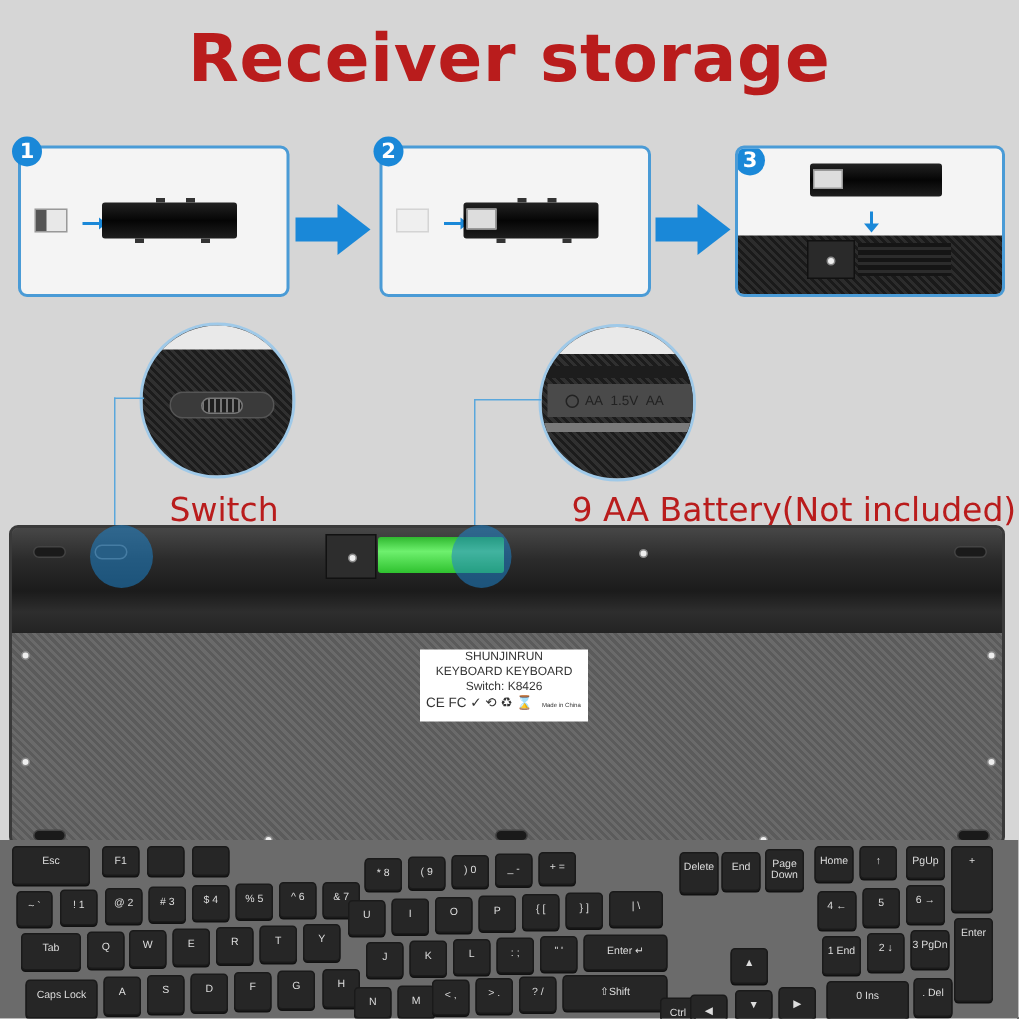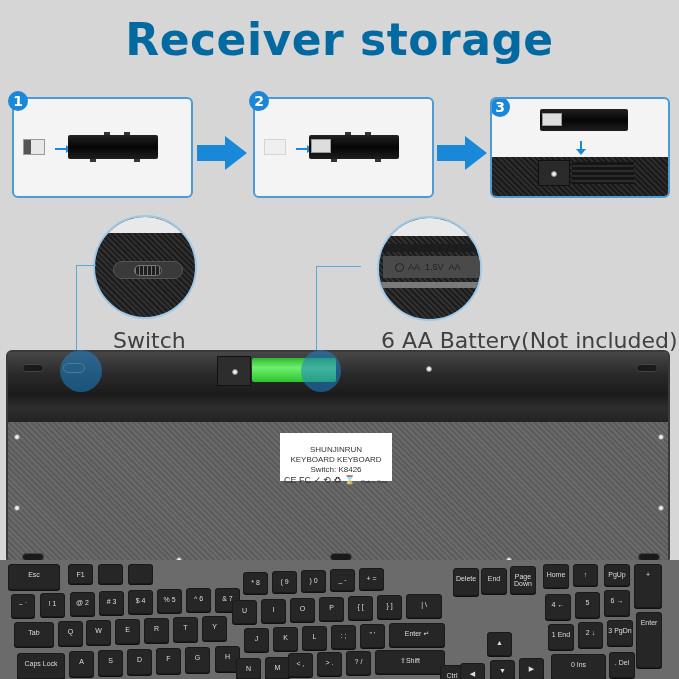--- a/index.html
+++ b/index.html
@@ -1,39 +1,39 @@
 <!DOCTYPE html>
 <html><head>
 <meta charset="utf-8">
 <style>
 *{box-sizing:border-box;margin:0;padding:0}
 html,body{width:679px;height:679px;overflow:hidden;background:#d6d6d6;font-family:"Liberation Sans","DejaVu Sans",sans-serif}
 .page{position:relative;width:679px;height:679px;background:#d6d6d6}
-.title{position:absolute;top:14px;left:0;width:679px;text-align:center;font-size:44px;font-weight:bold;color:#0369a1;letter-spacing:0.5px;font-family:"DejaVu Sans",sans-serif}
+.title{position:absolute;top:14px;left:0;width:679px;text-align:center;font-size:44px;font-weight:bold;color:#b91c1c;letter-spacing:0.5px;font-family:"DejaVu Sans",sans-serif}
 .step{position:absolute;top:97px;height:101px;background:#f4f4f4;border:2px solid #4a9bd6;border-radius:6px}
 .badge{position:absolute;top:-8px;left:-6px;width:20px;height:20px;border-radius:50%;background:#1a88d8;color:#fff;font-weight:bold;font-size:14px;text-align:center;line-height:20px;font-family:"DejaVu Sans",sans-serif}
 .arrow{position:absolute;top:136px;width:50px;height:34px}
 .arrow .shaft{position:absolute;left:0;top:9px;width:30px;height:16px;background:#1a88d8}
 .arrow .head{position:absolute;left:28px;top:0;width:0;height:0;border-top:17px solid transparent;border-bottom:17px solid transparent;border-left:22px solid #1a88d8}
 .usb{position:absolute;width:22px;height:16px;border:1px solid #999;background:#e8e8e8}
 .usb .plug{position:absolute;left:0;top:0;width:7px;height:14px;background:#555}
 .usb.ghost{opacity:.35}
 .holder{position:absolute;height:24px;background:linear-gradient(#222,#050505 50%,#1e1e1e);border-radius:2px}
 .holder .tab{position:absolute;width:6px;height:3px;background:#333}
 .mini-arrow{position:absolute;width:12px;height:2px;background:#1a88d8}
 .mini-arrow::after{content:"";position:absolute;right:-4px;top:-3px;border-top:4px solid transparent;border-bottom:4px solid transparent;border-left:5px solid #1a88d8}
 .kb-strip{position:absolute;left:0;width:100%;height:36px;background:repeating-linear-gradient(45deg,#2c2c2c 0 2px,#1a1a1a 2px 4px)}
 .circle{position:absolute;border-radius:50%;overflow:hidden;border:2px solid #9fc9e8;background:repeating-linear-gradient(45deg,#303030 0 2px,#1c1c1c 2px 4px)}
-.label{position:absolute;font-size:22px;color:#404040;font-family:"DejaVu Sans",sans-serif}
+.label{position:absolute;font-size:22px;color:#b91c1c;font-family:"DejaVu Sans",sans-serif}
 .line{position:absolute;background:#5aa7dc}
 .keyboard-back{position:absolute;left:6px;top:350px;width:664px;height:214px;border-radius:6px;background:repeating-linear-gradient(45deg,#6a6a6a 0 2px,#5b5b5b 2px 4px);border:2px solid #3a3a3a}
 .kb-top{position:absolute;left:0;top:0;width:100%;height:70px;background:linear-gradient(#474747,#2b2b2b 30%,#1b1b1b 60%,#2e2e2e 80%,#232323);border-radius:4px 4px 0 0}
 .foot{position:absolute;width:22px;height:8px;border-radius:4px;background:#1a1a1a;border:1px solid #444}
 .screw{position:absolute;width:6px;height:6px;border-radius:50%;background:#eee;border:1px solid #888}
-.sticker{position:absolute;left:272px;top:81px;width:112px;height:48px;background:#fff;text-align:center;color:#333;font-size:8px;line-height:10px;padding-top:12px}
+.sticker{position:absolute;left:272px;top:81px;width:112px;height:48px;background:#fff;text-align:center;color:#333;font-size:8px;line-height:10px;padding-top:0}
 .sticker .icons{font-size:9px;text-align:left;padding-left:4px}
 .sticker .made{font-size:4px;margin-left:6px}
 .keys{position:absolute;left:0;top:560px;width:679px;height:119px;background:#6b6b6b}
 .key{position:absolute;background:#262626;border-radius:3px;color:#ddd;font-size:7px;text-align:center;border:1px solid #1a1a1a;box-shadow:0 1px 0 #111}
 .key span{display:block;margin-top:6px}
 .hl{position:absolute;border-radius:50%;background:rgba(30,130,200,.55)}
 </style>
 </head>
 <body>
 
@@ -96,31 +96,31 @@
   <div class="circle" style="left:93px;top:215px;width:104px;height:104px">
     <div style="position:absolute;left:0;top:0;width:100%;height:16px;background:#e9e9e9"></div>
     <div style="position:absolute;left:18px;top:44px;width:70px;height:18px;border-radius:9px;background:#3a3a3a;border:1px solid #555">
       <div style="position:absolute;left:20px;top:3px;width:28px;height:11px;border-radius:6px;background:#1f1f1f;border:1px solid #777;background-image:repeating-linear-gradient(90deg,#777 0 1px,transparent 1px 4px)"></div>
     </div>
   </div>
   <div class="line" style="left:76px;top:265px;width:20px;height:1px"></div>
   <div class="line" style="left:76px;top:265px;width:1px;height:90px"></div>
   <div class="label" style="left:113px;top:328px">Switch</div>
 
-  <div class="circle" style="left:377px;top:216px;width:105px;height:105px">
+  <div class="circle" style="left:359px;top:216px;width:105px;height:105px">
     <div style="position:absolute;left:0;top:0;width:100%;height:18px;background:#e9e9e9"></div>
     <div style="position:absolute;left:0;top:26px;width:100%;height:8px;background:#1d1d1d"></div>
     <div style="position:absolute;left:4px;top:38px;width:100%;height:22px;background:#4a4a4a;color:#222;font-size:9px;line-height:22px;padding-left:12px;white-space:nowrap">
       <span style="display:inline-block;width:9px;height:9px;border:1px solid #222;border-radius:50%;vertical-align:middle;margin-right:4px"></span><span>AA</span>&nbsp;&nbsp;<span>1.5V</span>&nbsp;&nbsp;<span>AA</span>
     </div>
     <div style="position:absolute;left:0;top:64px;width:100%;height:6px;background:#7a7a7a"></div>
   </div>
   <div class="line" style="left:316px;top:266px;width:45px;height:1px"></div>
   <div class="line" style="left:316px;top:266px;width:1px;height:92px"></div>
-  <div class="label" style="left:381px;top:328px">6 AA Battery(Not included)</div>
+  <div class="label" style="left:381px;top:328px">9 AA Battery(Not included)</div>
 
   <div class="keyboard-back">
     <div class="kb-top">
       <div class="foot" style="left:14px;top:12px"></div>
       <div class="foot" style="left:628px;top:12px"></div>
       <div style="position:absolute;left:55px;top:11px;width:22px;height:10px;border-radius:5px;background:#333;border:1px solid #777"></div>
       <div style="position:absolute;left:209px;top:4px;width:34px;height:30px;background:#2d2d2d;border:1px solid #111">
           <div class="screw" style="left:14px;top:12px"></div>
         </div>
       <div style="position:absolute;left:244px;top:6px;width:84px;height:24px;border-radius:2px;background:linear-gradient(#2fb82f,#6ef06e 40%,#2fc22f)"></div>

